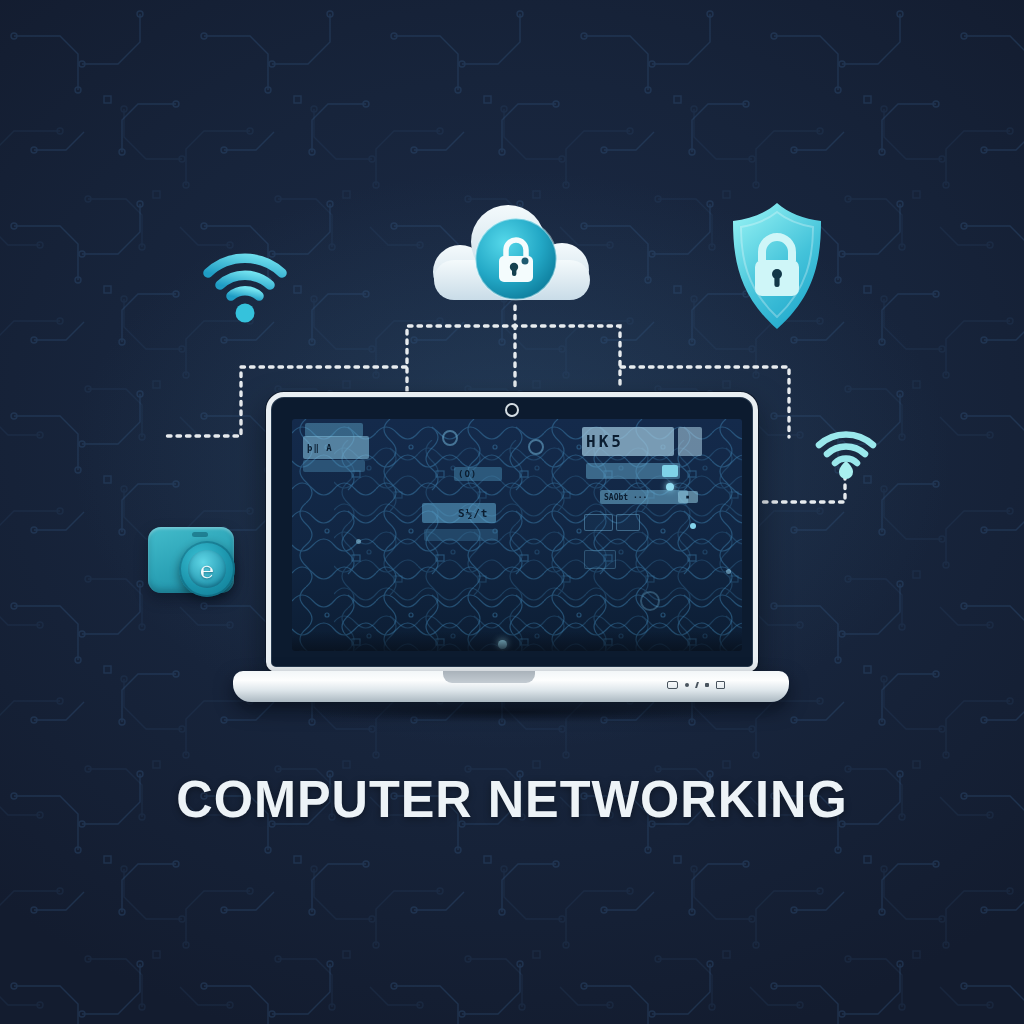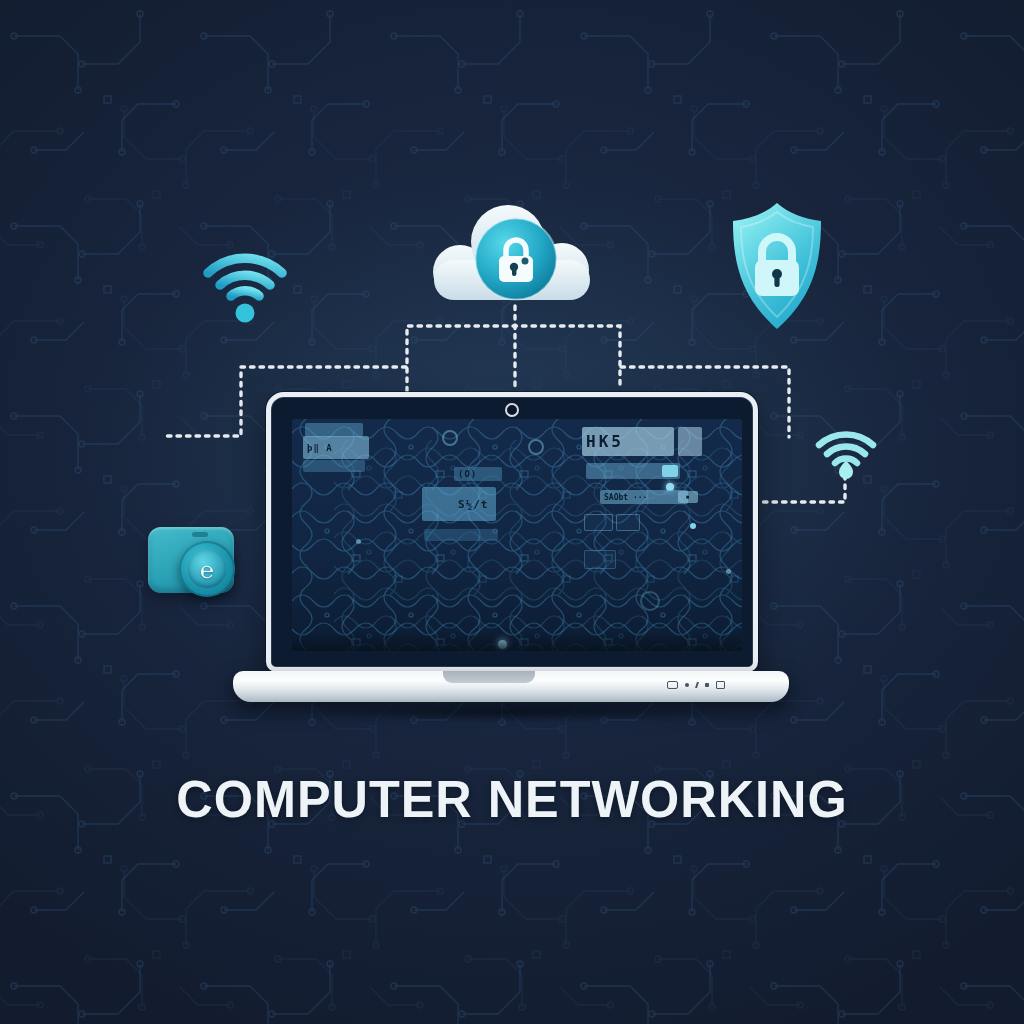--- a/index.html
+++ b/index.html
@@ -232,21 +232,21 @@
         <rect width="450" height="232" fill="url(#sq)" opacity="0.28" transform="translate(42,21)"></rect>
       </svg>
 
       <div class="bar" style="left:13px;top:4px;width:58px;height:14px;background:rgba(96,168,205,.45);"></div>
       <div class="bar" style="left:11px;top:17px;width:66px;height:23px;background:rgba(128,188,218,.6);">þ‖ A</div>
       <div class="bar" style="left:11px;top:41px;width:62px;height:12px;background:rgba(80,148,188,.4);"></div>
       <div class="ring" style="left:150px;top:11px;width:12px;height:12px;"></div>
       <div class="ring" style="left:236px;top:20px;width:12px;height:12px;"></div>
 
       <div class="bar" style="left:162px;top:48px;width:48px;height:14px;background:rgba(76,146,186,.45);">(O)</div>
-      <div class="bar" style="left:130px;top:68px;width:74px;height:34px;background:rgba(95,170,210,.55);font-size:11px;padding-left:36px;">S½/t</div>
+      <div class="bar" style="left:130px;top:84px;width:74px;height:20px;background:rgba(95,170,210,.55);font-size:11px;padding-left:36px;">S½/t</div>
       <div class="bar" style="left:132px;top:110px;width:74px;height:12px;background:rgba(60,120,160,.4);"></div>
 
       <div class="bar" style="left:290px;top:8px;width:92px;height:29px;background:rgba(160,200,222,.72);font-size:16px;letter-spacing:3px;">HK5</div>
       <div class="bar" style="left:386px;top:8px;width:24px;height:29px;background:rgba(175,212,232,.55);"></div>
       <div class="bar" style="left:294px;top:44px;width:94px;height:16px;background:rgba(100,168,204,.5);"></div>
       <div class="bar" style="left:370px;top:46px;width:16px;height:12px;background:#7fd2e8;"></div>
       <div class="dot" style="left:374px;top:64px;width:8px;height:8px;background:#93ddf2;box-shadow:0 0 6px #93ddf2;"></div>
       <div class="bar" style="left:292px;top:71px;width:88px;height:14px;background:rgba(112,178,212,.55);font-size:8px;letter-spacing:0;margin-left:16px;">SAObt ···</div>
       <div class="bar" style="left:386px;top:72px;width:20px;height:12px;background:rgba(150,205,228,.55);justify-content:center;font-size:7px;">▪</div>
       <div class="outline-box" style="left:292px;top:95px;width:27px;height:15px;"></div>

